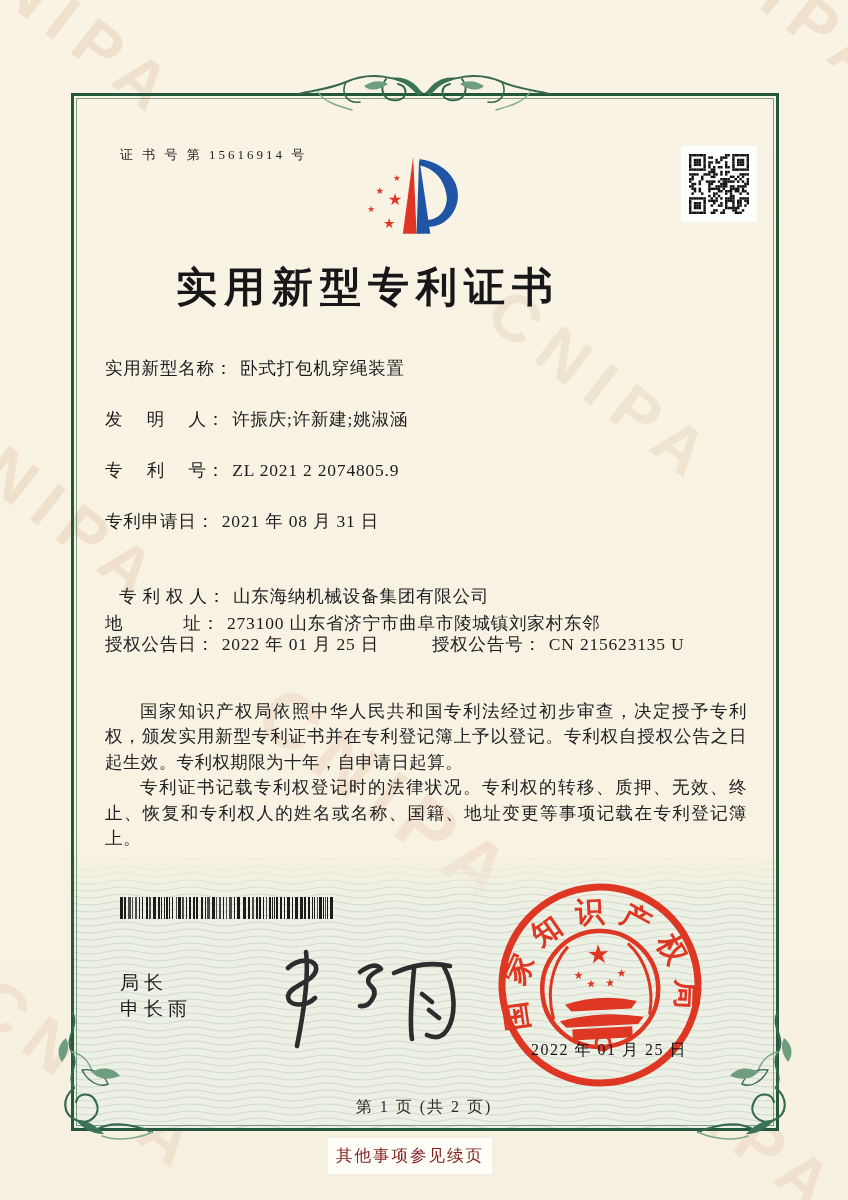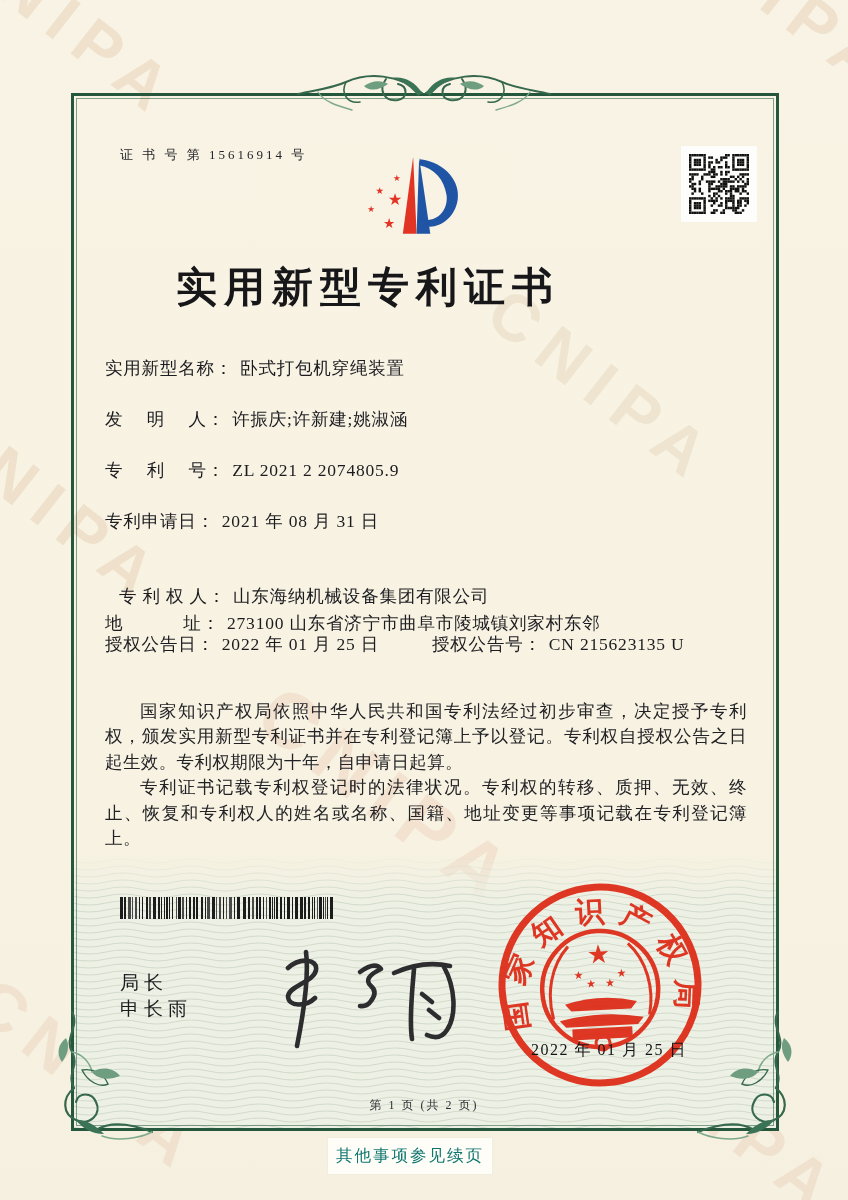--- a/index.html
+++ b/index.html
@@ -43,24 +43,24 @@
   .barcode { position:absolute; left:120px; top:897px; width:219px; height:22px; z-index:4; }
 
   .issuer { position:absolute; left:120px; top:970px; z-index:4; font-family:"Liberation Sans","DejaVu Sans",sans-serif;
             font-size:19px; letter-spacing:5px; color:#1a1a1d; }
   .issuer .name { }
   .signature { position:absolute; left:248px; top:942px; z-index:4; }
 
   .seal { position:absolute; left:494px; top:879px; z-index:5; opacity:.93; transform:rotate(-3deg); }
   .seal-date { position:absolute; left:531px; top:1040px; z-index:6; font-size:16px; letter-spacing:1.5px; color:#141416; white-space:nowrap; }
 
-  .page-ind { position:absolute; left:0; width:848px; top:1097px; z-index:4; text-align:center; font-size:12px; letter-spacing:2px; color:#2c2c30; }
+  .page-ind { position:absolute; left:0; width:848px; top:1097px; z-index:4; text-align:center; font-size:16px; letter-spacing:2px; color:#2c2c30; }
 
   .note-box { position:absolute; left:410px; top:1138px; transform:translateX(-50%); z-index:4;
-              background:#fefdf8; padding:7px 8px; font-size:16.5px; letter-spacing:2px; color:#0f766e; white-space:nowrap;
+              background:#fefdf8; padding:7px 8px; font-size:16.5px; letter-spacing:2px; color:#7f1d1d; white-space:nowrap;
               box-shadow:0 0 0 1px rgba(240,236,222,.8); }
 </style>
 </head>
 <body>
 
 <div class="page">
 
   <span class="wm" style="left:-70px; top:-18px;">CNIPA</span>
   <span class="wm" style="left:645px; top:-42px;">CNIPA</span>
   <span class="wm" style="left:468px; top:348px; color:rgba(224,206,178,.38);">CNIPA</span>

